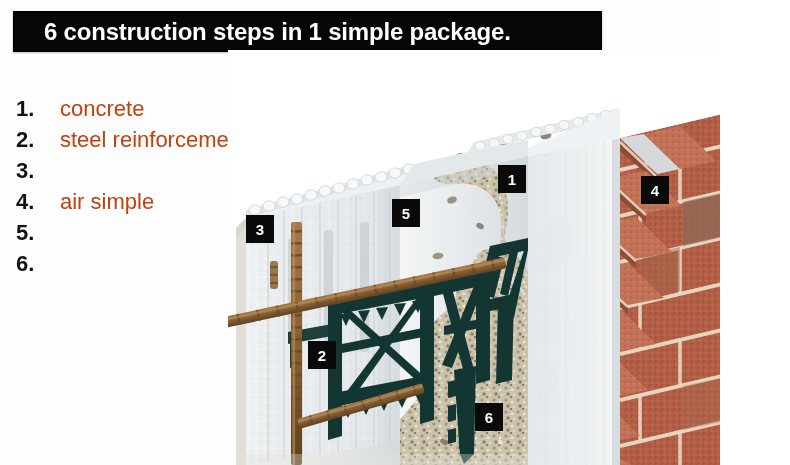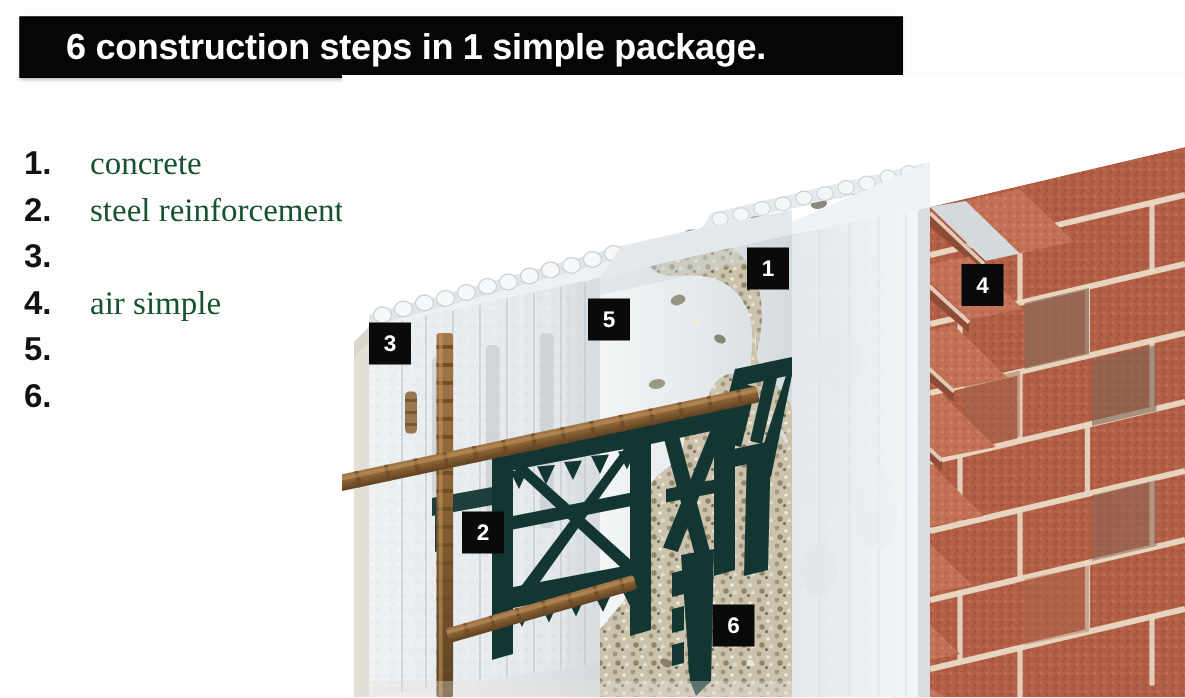--- a/index.html
+++ b/index.html
@@ -2,42 +2,42 @@
 <html><head>
 <meta charset="utf-8">
 <title>ICF Wall Diagram</title>
 <style>
   html,body{margin:0;padding:0;background:#ffffff;}
   body{
     width:790px;height:465px;
     font-family:"Liberation Sans","DejaVu Sans",sans-serif;
     overflow:hidden;position:relative;
   }
-  #stage{position:absolute;left:0;top:0;width:790px;height:465px;background:#fdfdfd;overflow:hidden;}
+  #stage{position:absolute;left:0;top:0;width:720px;height:465px;background:#fdfdfd;overflow:hidden;}
 
   
   .banner{
     position:absolute;left:13px;top:11px;width:587px;height:39px;
     background:#060606;border:1px solid #000;
     display:flex;align-items:center;
     box-shadow:0 1px 2px rgba(0,0,0,.25);
   }
   .banner-text{
     color:#ffffff;font-size:24px;font-weight:bold;letter-spacing:-0.2px;
     margin-left:30px;white-space:nowrap;
     font-family:"Liberation Sans","DejaVu Sans",sans-serif;
   }
 
   
   .legend{position:absolute;left:16px;top:96px;width:250px;}
   .legend-row{display:flex;align-items:baseline;height:31px;}
   .legend-num{
     width:44px;flex:0 0 44px;font-size:22px;font-weight:bold;color:#121212;
   }
-  .legend-label{font-size:22px;font-weight:normal;color:#14532d;white-space:nowrap;font-family:Liberation Serif, serif;}
+  .legend-label{font-size:22px;font-weight:normal;color:#c2410c;white-space:nowrap;}
 
   
   .chip{
     position:absolute;background:#0a0a0a;color:#fff;
     display:flex;align-items:center;justify-content:center;
     font-size:15px;font-weight:bold;line-height:1;
     width:28px;height:28px;z-index:60;
   }
 
   

